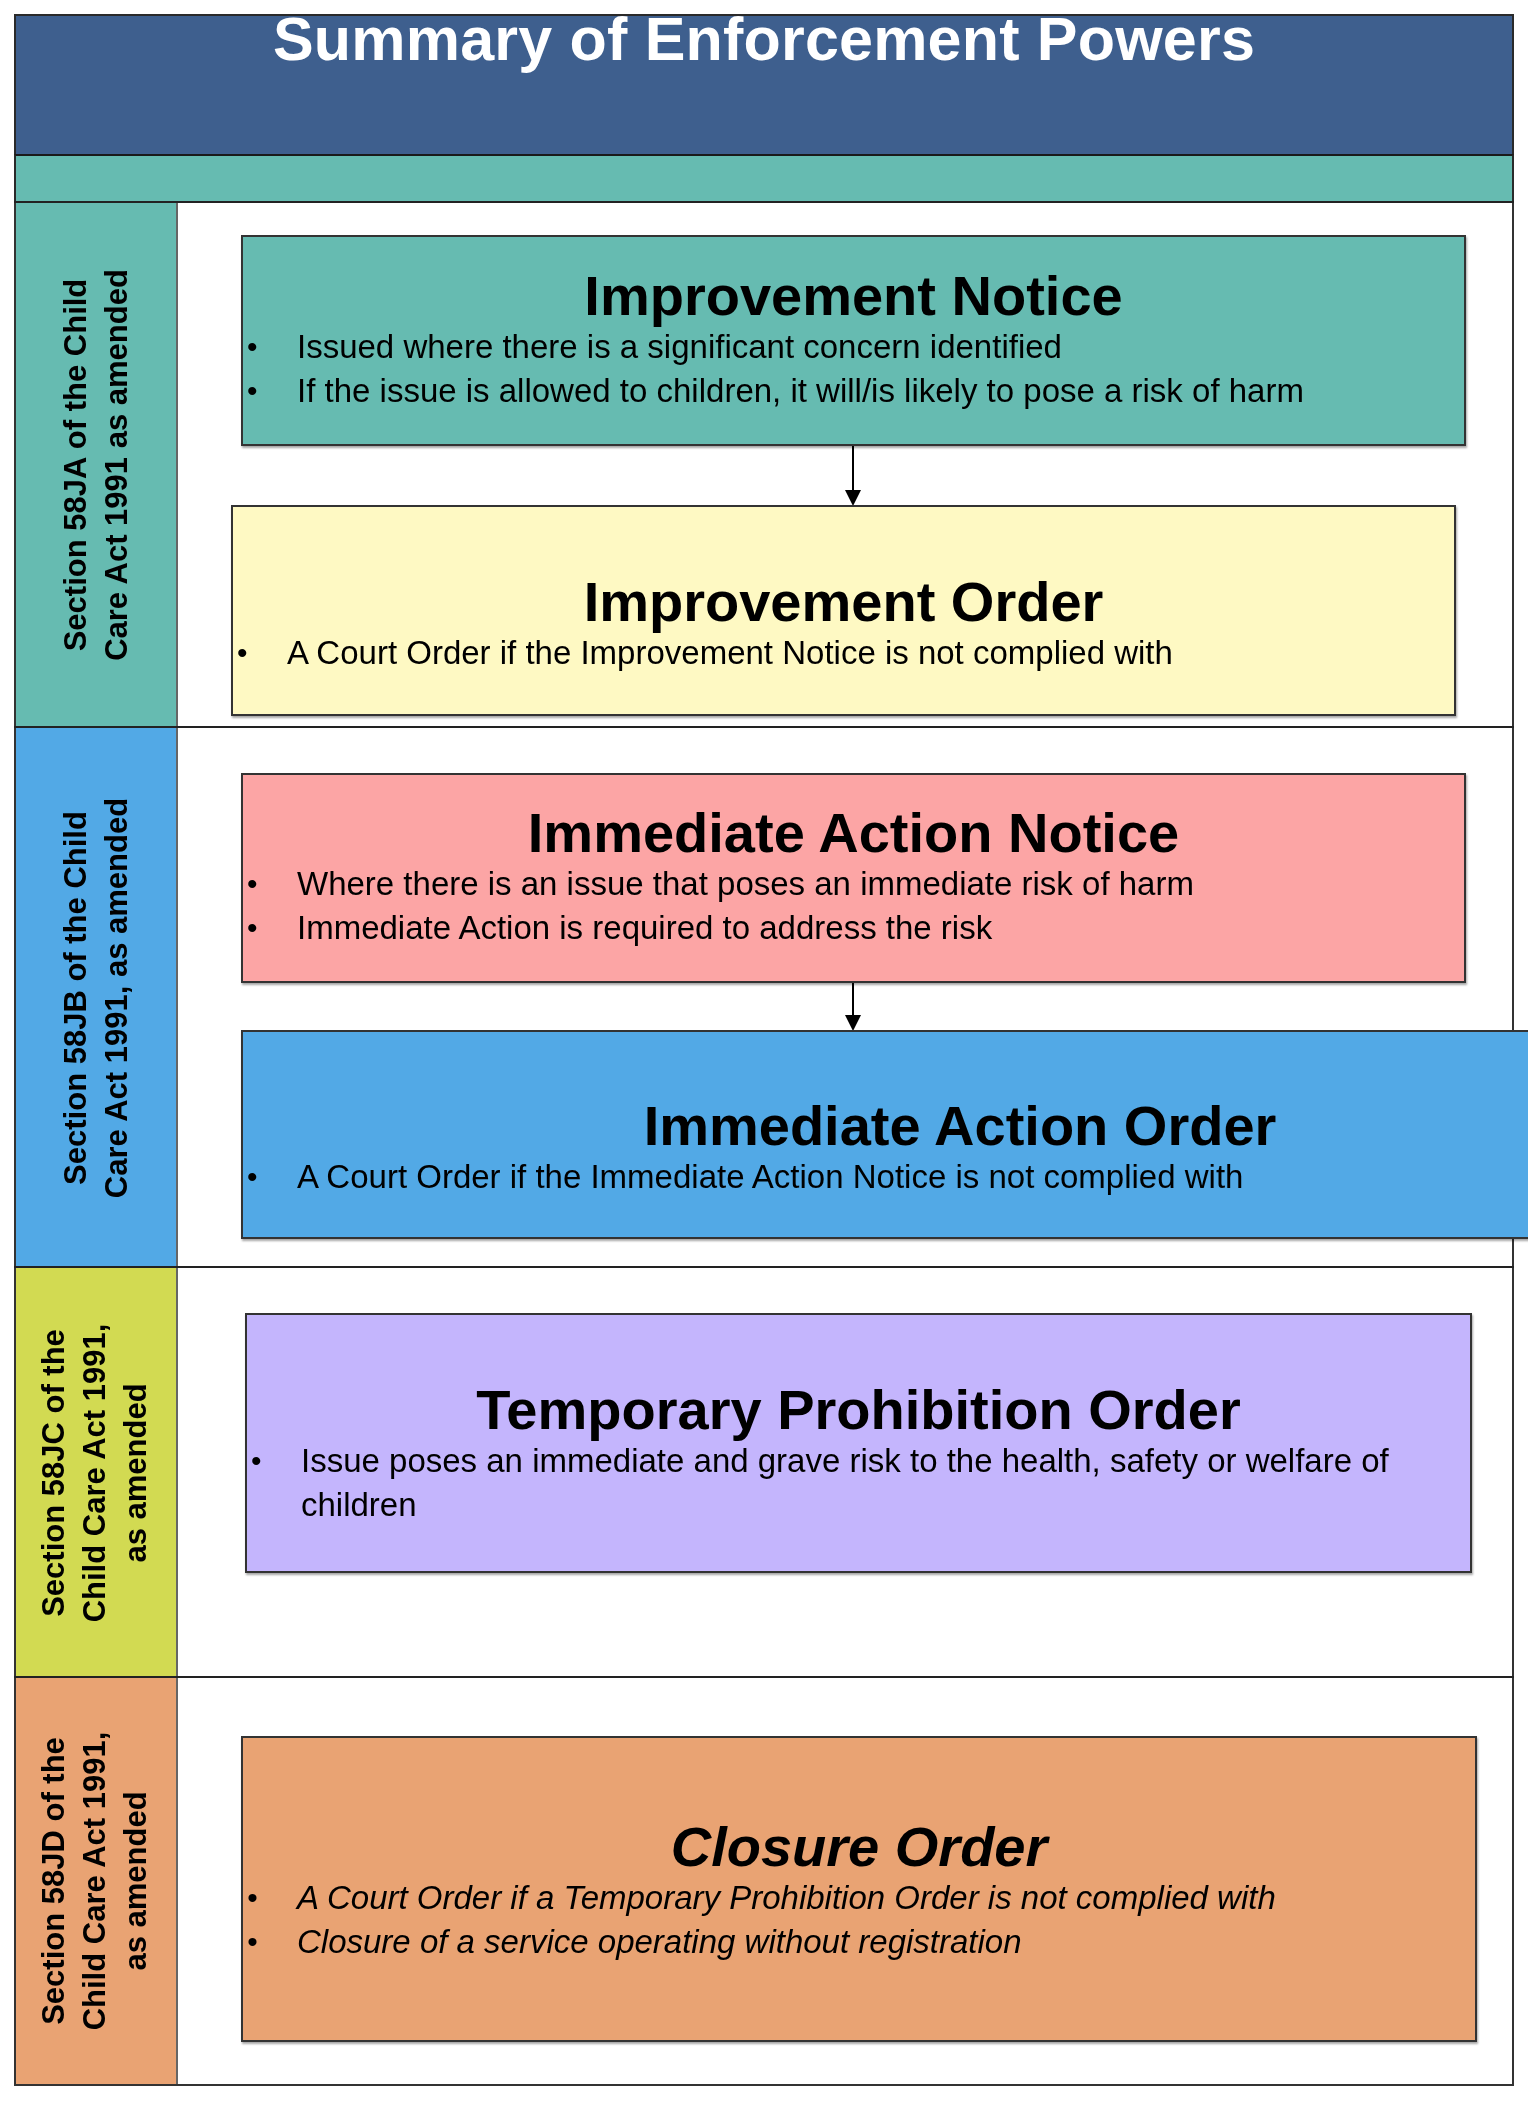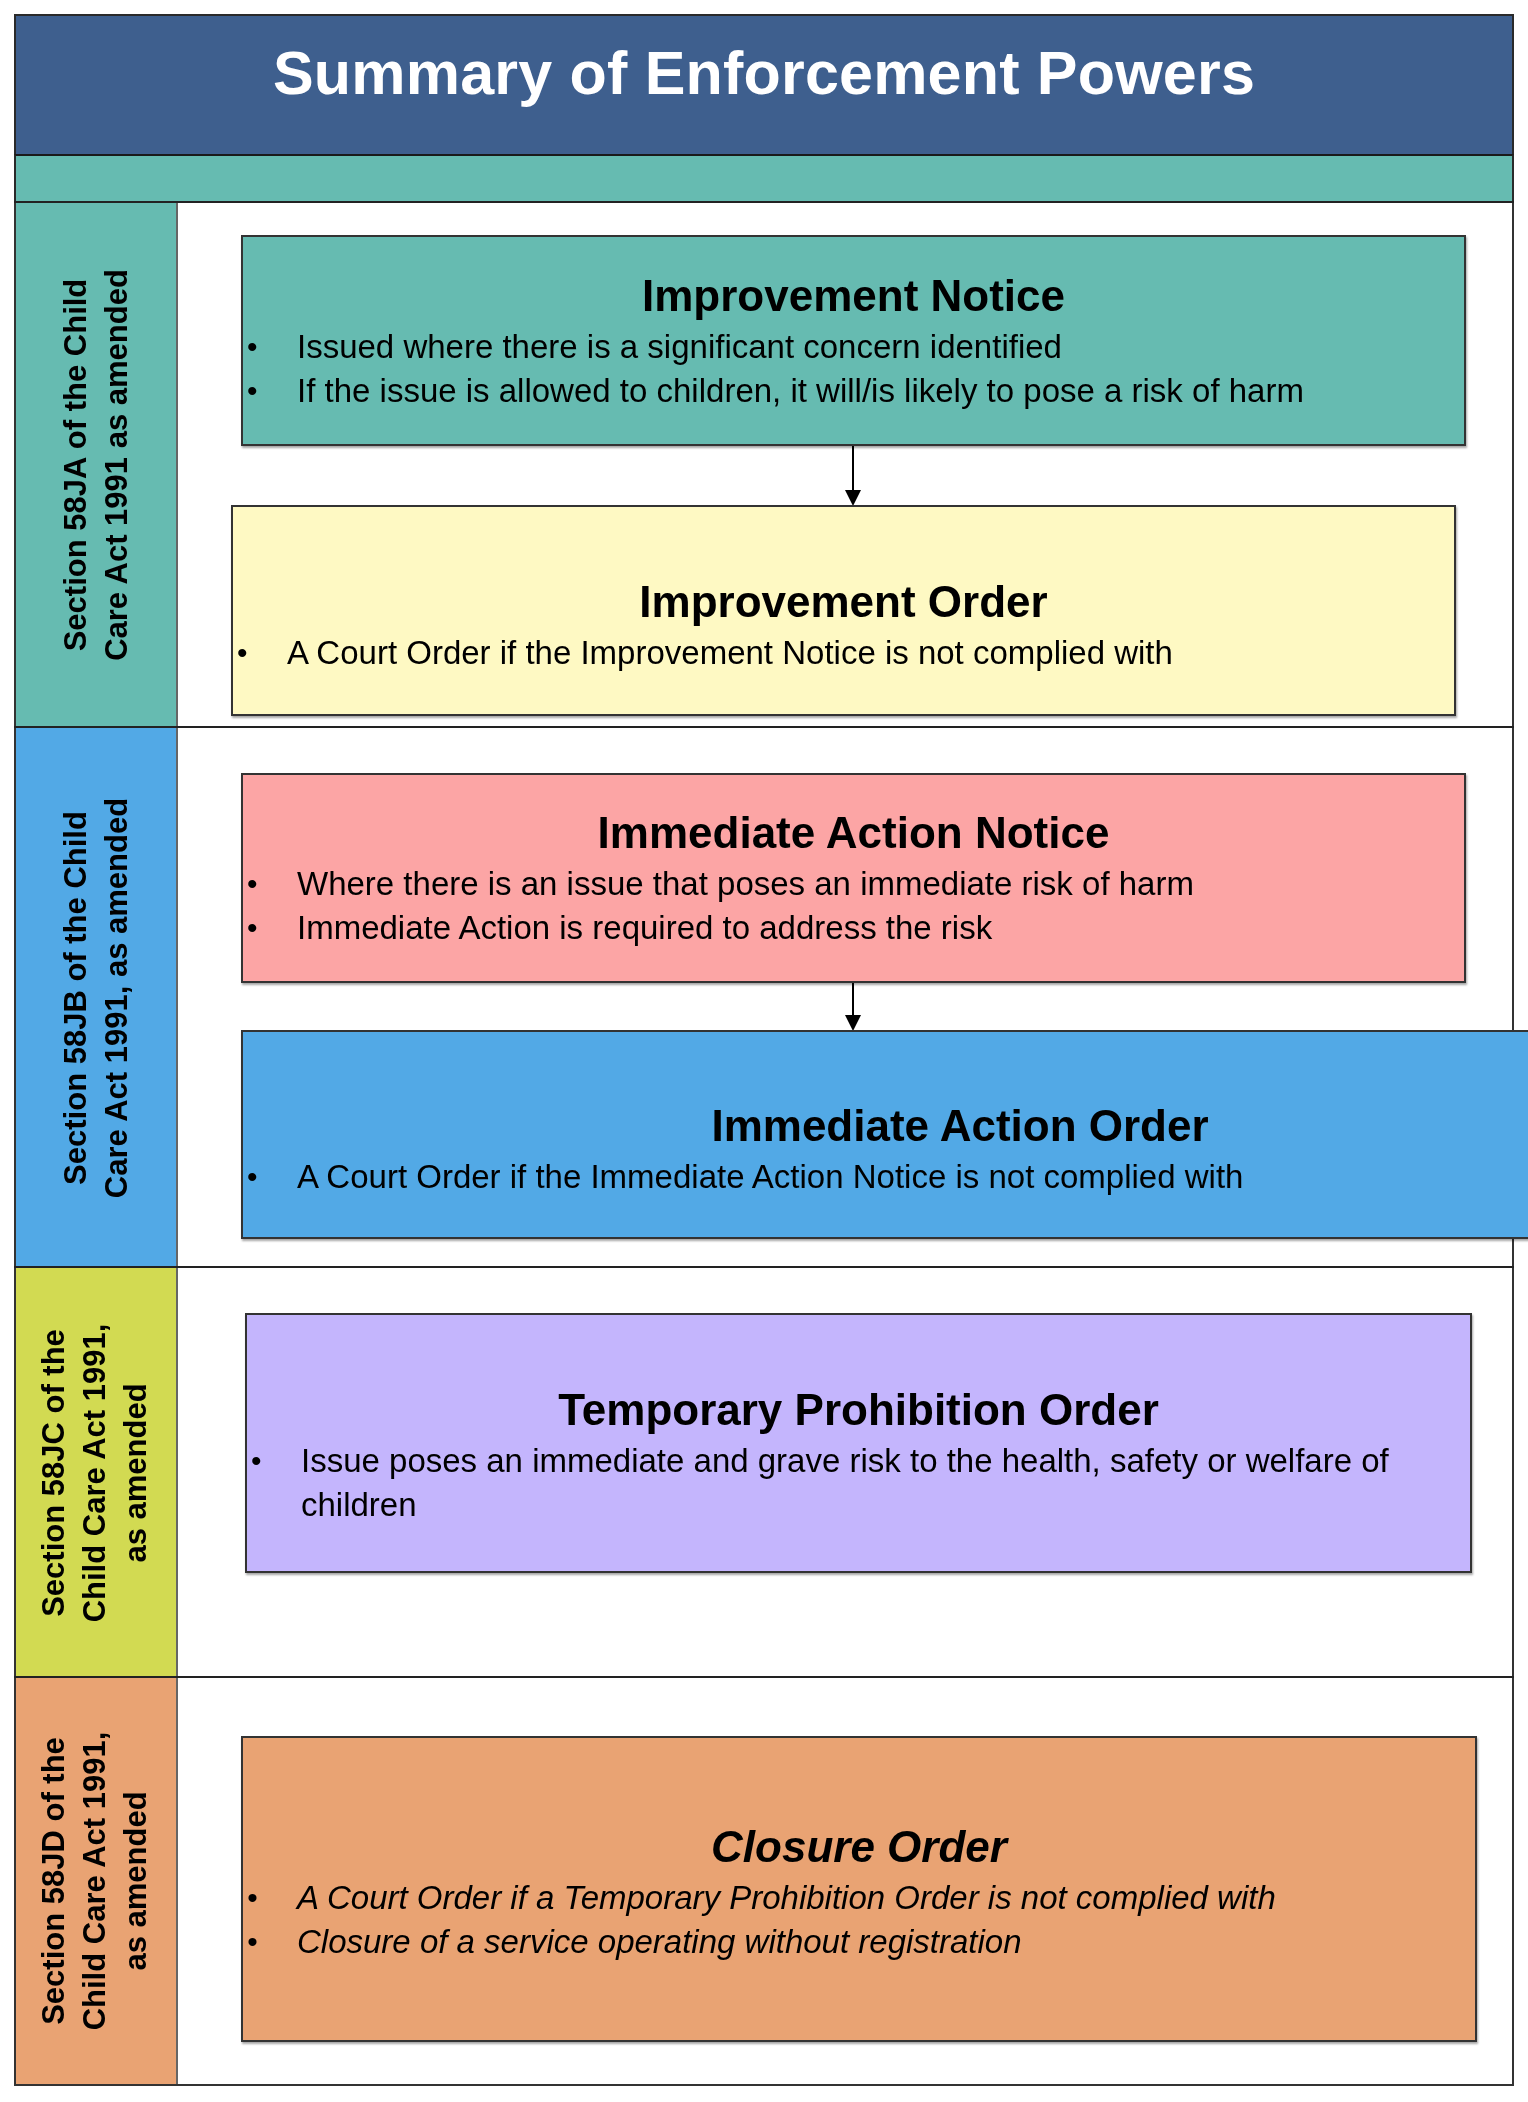--- a/index.html
+++ b/index.html
@@ -2,37 +2,37 @@
 <html><head>
   <meta charset="utf-8">
   <style>
     html, body { margin: 0; padding: 0; background: #ffffff; }
     body { width: 1528px; height: 2102px; position: relative; overflow: hidden;
            font-family: "Liberation Sans", sans-serif; color: #000; }
     .frame { position: absolute; left: 14px; top: 14px; width: 1500px; height: 2072px;
              border: 2px solid #333; box-sizing: border-box; background: #fff; }
     .title-bar { position: absolute; left: 14px; top: 14px; width: 1500px; height: 142px;
                  box-sizing: border-box; border: 2px solid #2a2a2a;
-                 display: flex; align-items: center; justify-content: center; }
+                 display: flex; justify-content: center; }
     .title-bar h1 { margin: 0; color: #fff; font-weight: bold; font-size: 61px;
                     letter-spacing: 0.2px; transform: translateY(-12px); }
     .band { position: absolute; left: 14px; top: 154px; width: 1500px; height: 49px;
             box-sizing: border-box; border: 2px solid #2a2a2a; border-top: 2px solid #1a1a1a; }
     .section-label { position: absolute; left: 14px; width: 164px; box-sizing: border-box;
                      border-left: 2px solid #333; border-right: 2px solid #666; }
     .section-label .vtext { position: absolute; left: 50%; top: 50%;
                             transform: translate(-50%, -50%) rotate(-90deg);
                             white-space: pre; text-align: center; font-weight: bold;
                             font-size: 31px; line-height: 41px; }
     .section-row { position: absolute; left: 14px; width: 1500px; box-sizing: border-box;
                    border-top: 2px solid #222; }
     .box { position: absolute; box-sizing: border-box; border: 2px solid #333;
            box-shadow: 1px 2px 2px rgba(0,0,0,0.35); }
     .box .inner { position: absolute; left: 0; right: 0; top: 50%; transform: translateY(-50%); }
-    .box h2 { margin: 0 0 2px 0; text-align: center; font-size: 44px; font-weight: bold;
+    .box h2 { margin: 0 0 2px 0; text-align: center; font-size: 56px; font-weight: bold;
               line-height: 54px; }
     .box ul { list-style: none; margin: 0; padding: 0; }
     .box li { position: relative; padding-left: 54px; padding-right: 16px;
               font-size: 33px; line-height: 44px; }
     .box li::before { content: "\2022"; position: absolute; left: 4px; top: 0; font-size: 30px; }
     .arrow { position: absolute; width: 2px; background: #000; }
     .arrow::after { content: ""; position: absolute; left: -7px; bottom: -2px;
                     border-left: 8px solid transparent; border-right: 8px solid transparent;
                     border-top: 16px solid #000; }
   </style>

